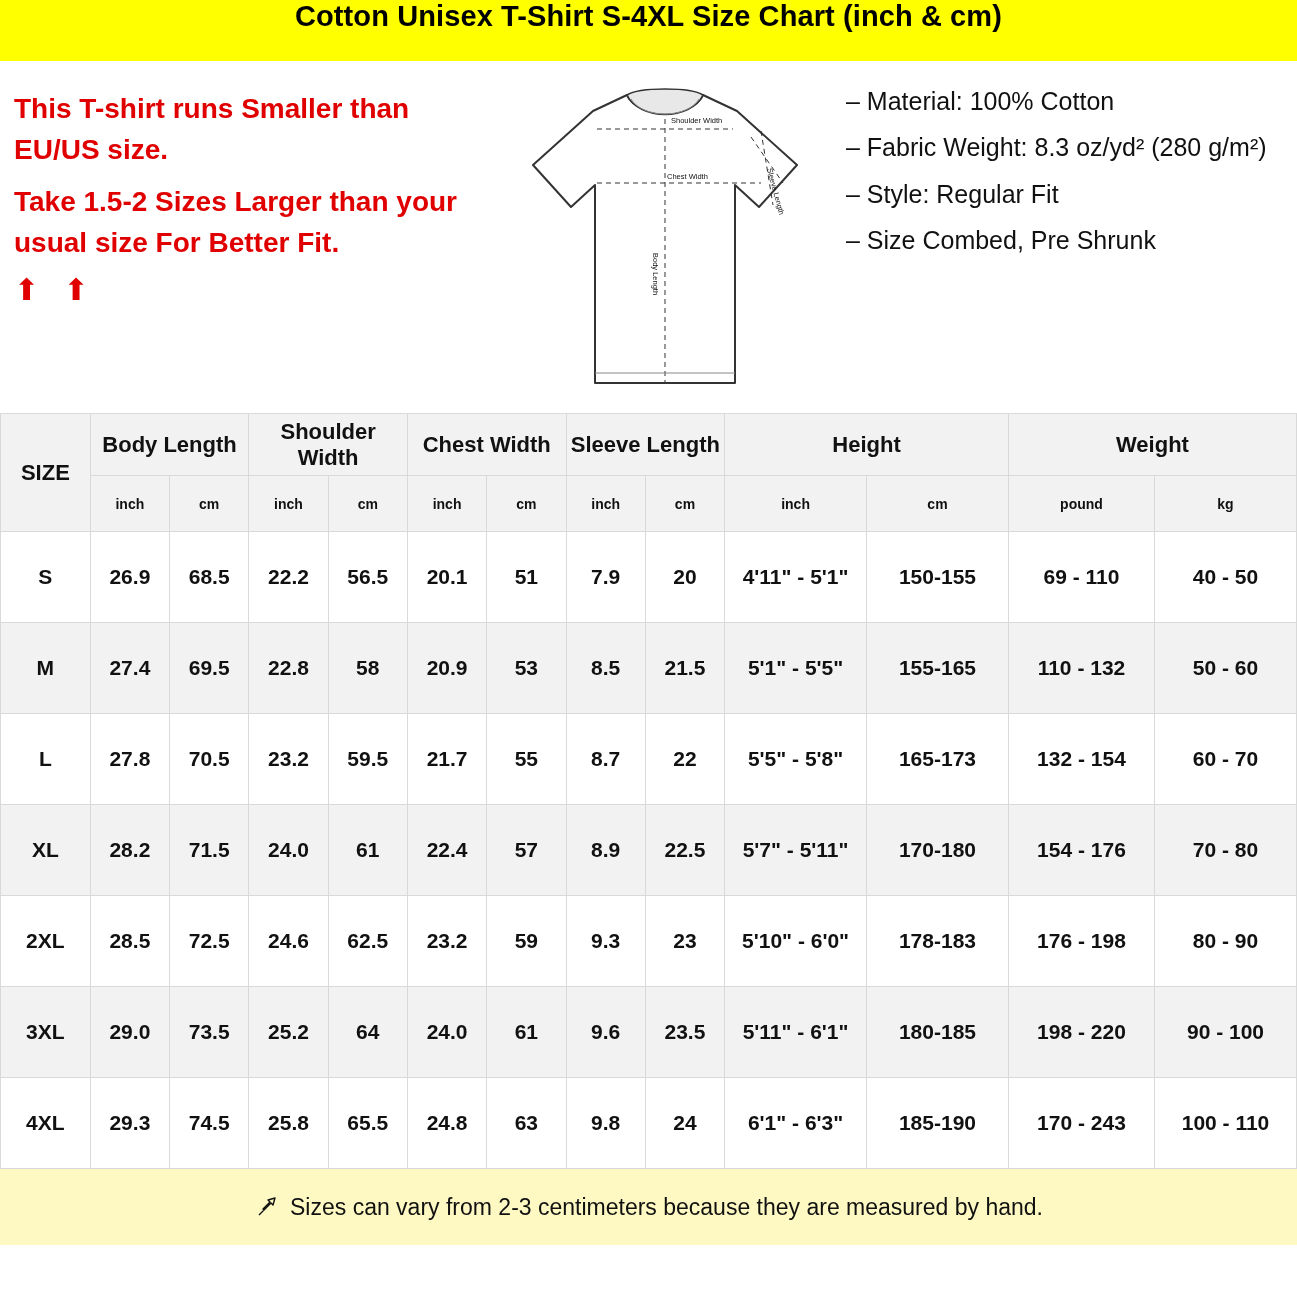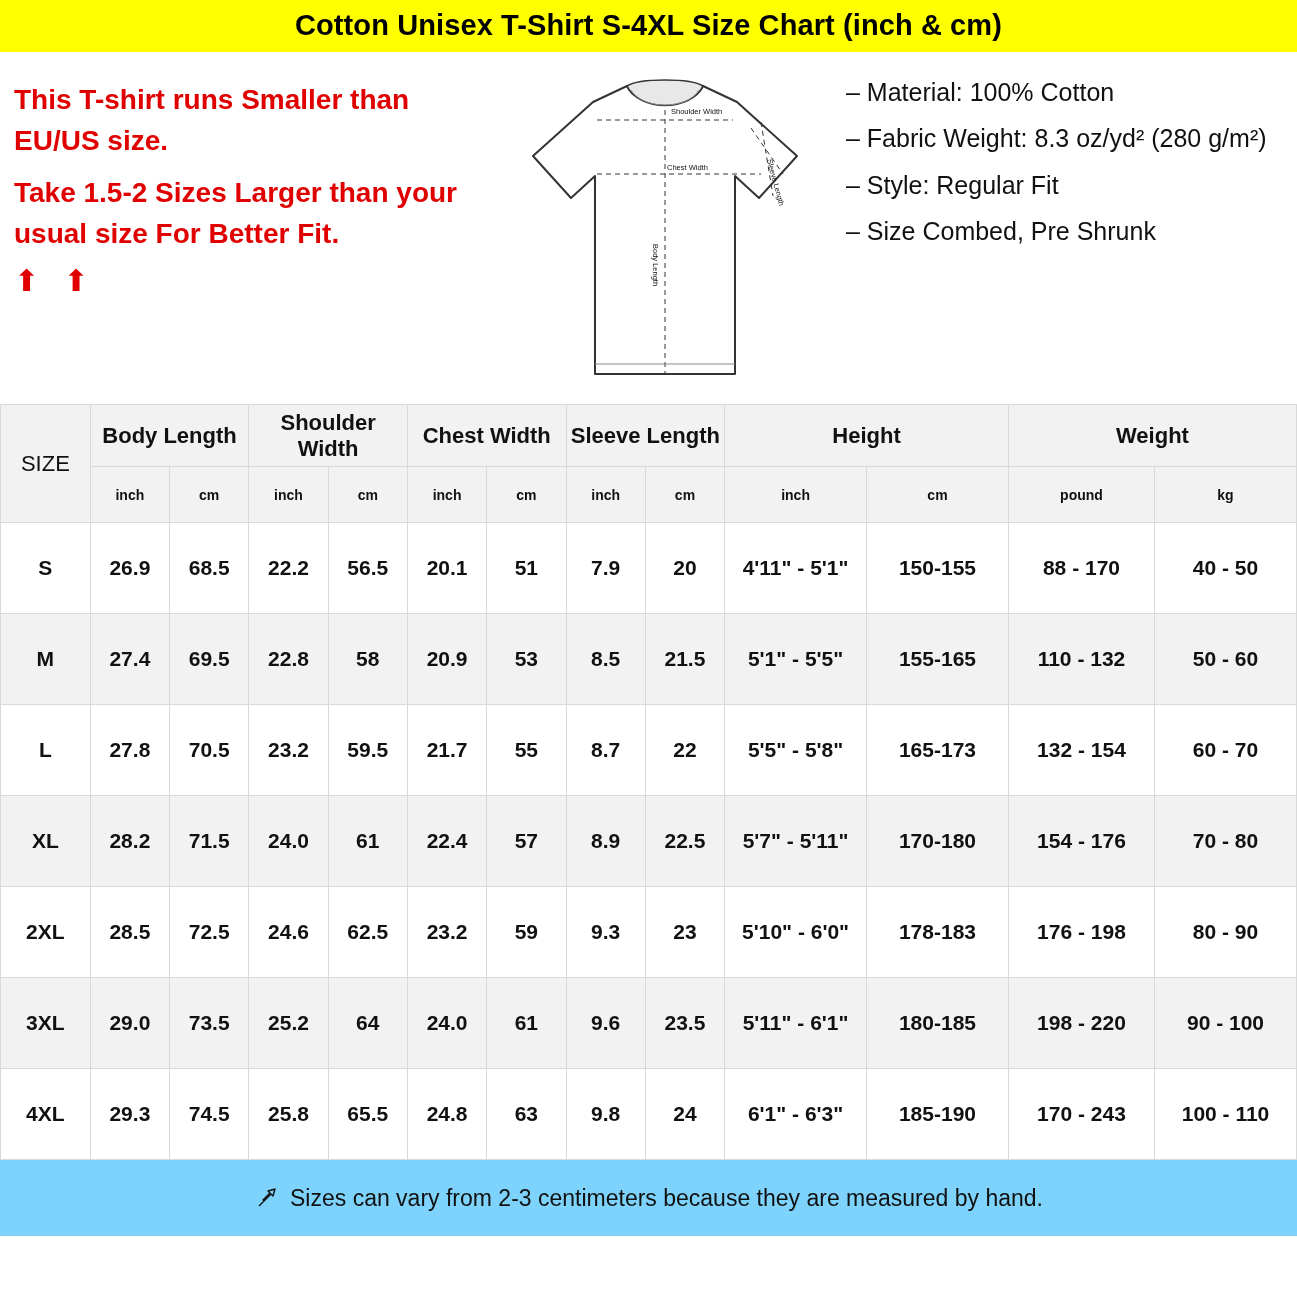--- a/index.html
+++ b/index.html
@@ -12,23 +12,22 @@
   .page {
     width: 1297px; height: 1289px;
     position: relative;
     background: #ffffff;
     overflow: hidden;
   }
 
   
   .title-bar {
     background: #ffff00;
-    height: 52px;
+    height: 61px;
     display: flex;
-    align-items: center;
     justify-content: center;
     border-bottom: 1px solid #ffff00;
   }
   .title-bar h1 {
     margin: 0;
     font-size: 29px;
     font-weight: bold;
     color: #000;
     letter-spacing: 0.1px;
   }
@@ -95,21 +94,21 @@
     color: #111;
   }
   thead th {
     background: #f2f2f2;
     font-weight: bold;
   }
   .grp-row th { height: 62px; font-size: 22px; line-height: 1.18; }
   .unit-row th { height: 56px; font-weight: bold; font-size: 14px; }
   .size-head {
     background: #f2f2f2;
-    font-weight: normal;
+    font-weight: bold;
     font-size: 21px;
   }
   tbody td { height: 91px; font-weight: bold; }
   tbody tr.odd td { background: #ffffff; }
   tbody tr.even td { background: #f2f2f2; }
   tbody td.size-cell { font-weight: bold; }
 
   
   col.c-size { width: 86px; }
   col.c-n    { width: 76px; }
@@ -120,21 +119,21 @@
 
   
   .footnote {
     height: 76px;
     display: flex;
     align-items: center;
     justify-content: center;
     gap: 10px;
     font-size: 23px;
     color: #111;
-    background: #7dd3fc;
+    background: #fef9c3;
   }
   .pin-icon { display: inline-block; width: 26px; height: 26px; }
 </style>
 </head>
 <body>
 
 <div class="page">
 
   <div class="title-bar">
     <h1>Cotton Unisex T-Shirt S-4XL Size Chart (inch &amp; cm)</h1>
@@ -232,21 +231,21 @@
         <td>26.9</td>
         <td>68.5</td>
         <td>22.2</td>
         <td>56.5</td>
         <td>20.1</td>
         <td>51</td>
         <td>7.9</td>
         <td>20</td>
         <td>4'11" - 5'1"</td>
         <td>150-155</td>
-        <td>88 - 170</td>
+        <td>69 - 110</td>
         <td>40 - 50</td>
       </tr>
       <tr class="even">
         <td class="size-cell">M</td>
         <td>27.4</td>
         <td>69.5</td>
         <td>22.8</td>
         <td>58</td>
         <td>20.9</td>
         <td>53</td>

